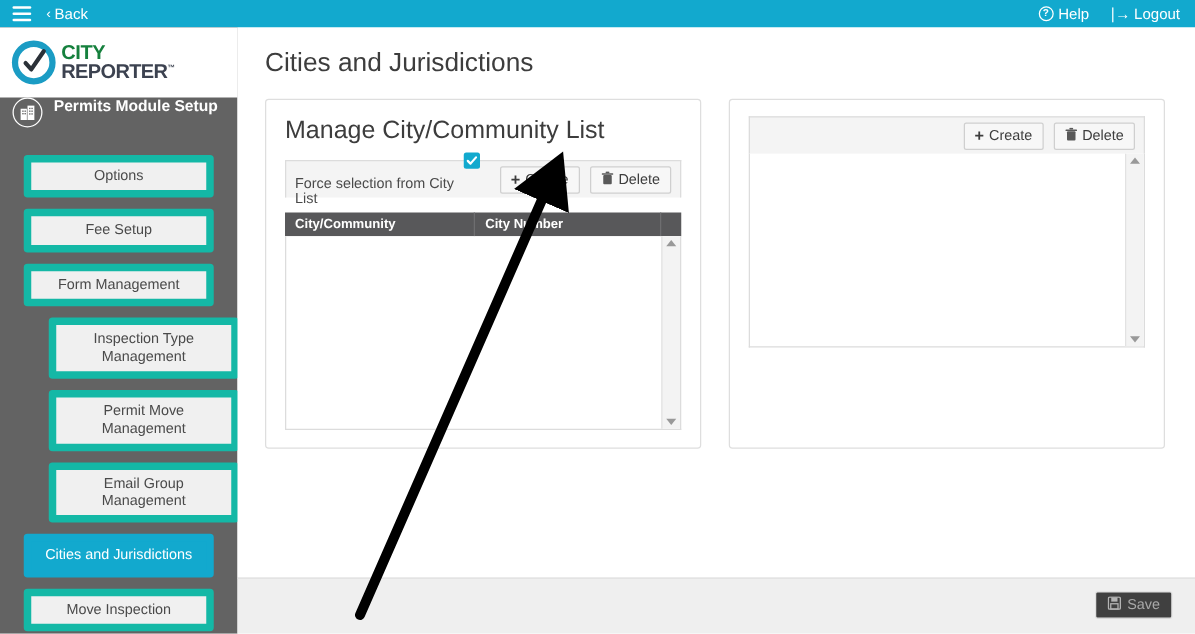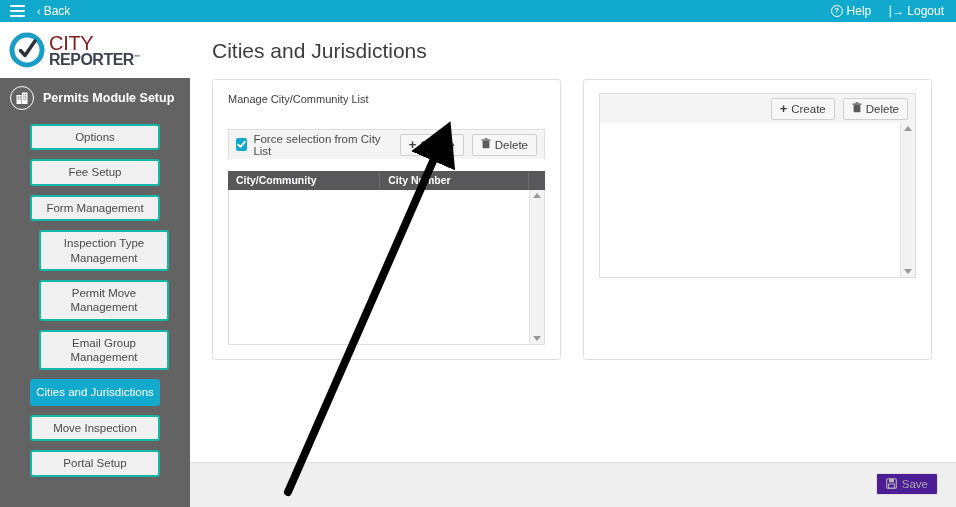--- a/index.html
+++ b/index.html
@@ -28,54 +28,54 @@
     width:12px; height:12px; border:1.4px solid #fff; border-radius:50%;
     font-size:8px; line-height:9px; text-align:center; font-weight:bold; color:#fff;
   }
   .ico-logout { display:flex; align-items:center; font-size:12px; letter-spacing:-1px;}
 
   
   .sidebar { position:absolute; top:22px; left:0; width:190px; height:485px; background:#636363; }
   .logo-box { height:56px; background:#fff; display:flex; align-items:center; padding-left:8px; }
   .logo-mark { position:relative; width:38px; height:38px; flex:0 0 38px; }
   .logo-text { margin-left:3px; line-height:1; }
-  .logo-city { font-size:20px; font-weight:normal; color:#7f1d1d; letter-spacing:-0.3px; display:block; }
+  .logo-city { font-size:16px; font-weight:bold; color:#15803d; letter-spacing:-0.3px; display:block; }
   .logo-rep { font-size:16px; font-weight:bold; color:#3c4250; letter-spacing:-0.5px; display:block; margin-top:-1px;}
   .logo-tm { font-size:6px; vertical-align:super; }
 
-  .module-head { height:40px; display:flex; align-items:center; padding-left:10px; gap:9px; }
+  .module-head { height:40px; display:flex; align-items:flex-start; padding-left:10px; gap:9px; }
   .bldg-ico { width:24px; height:24px; border-radius:50%; border:1.6px solid #fff;
               display:flex; align-items:center; justify-content:center; }
   .module-title { color:#fff; font-size:12.5px; font-weight:bold; }
 
   .nav { padding:6px 0 0 0; }
   .nav-btn {
-    width:130px; margin:0 auto 9px auto; min-height:23px;
-    background:#f0f0f0; border:2px solid #14b8a6; border-radius:3px;
+    width:152px; margin:0 auto 9px auto; min-height:23px;
+    background:#f0f0f0; border:6px solid #14b8a6; border-radius:3px;
     color:#4a4a4a; font-size:11.5px; text-align:center;
     display:flex; align-items:center; justify-content:center; padding:4px 3px;
     cursor:pointer; line-height:1.25;
   }
   .nav-btn.two-line { min-height:37px;margin-left:39px; }
   .nav-btn.active { background:#12a9ce; border-color:#12a9ce; color:#fff; }
 
   
   .main { position:absolute; top:22px; left:190px; width:766px; height:440px; background:#fff; }
   .page-title { font-size:21px; color:#3d3d3d; padding:17px 0 0 22px; font-weight:normal; }
 
   .panels { display:flex; gap:22px; padding:16px 24px 0 22px; }
   .panel { flex:1; border:1px solid #dedede; border-radius:3px; background:#fff; padding:13px 15px 14px 15px; }
-  .panel-title { font-size:11px; color:#3d3d3d; margin-bottom:24px; }
+  .panel-title { font-size:20px; color:#3d3d3d; margin-bottom:12px; }
 
   .toolbar {
     border:1px solid #dcdcdc; background:#f4f4f4;
     height:30px; display:flex; align-items:center; padding:0 7px; gap:8px;
     border-bottom:none;
   }
-  .cb-wrap { display:flex; align-items:center; gap:6px; cursor:pointer; }
+  .cb-wrap { display:flex; align-items:flex-end; gap:6px; cursor:pointer;flex-direction:column; }
   .cb { width:13px; height:13px; background:#12a9ce; border-radius:2px;
         display:flex; align-items:center; justify-content:center; }
   .cb svg { display:block; }
   .cb-label { font-size:11.5px; color:#4a4a4a; }
   .tb-spacer { flex:1; }
   .btn {
     height:22px; background:#f7f7f7; border:1px solid #cfcfcf; border-radius:2px;
     font-size:11.5px; color:#3d3d3d; display:flex; align-items:center; gap:4px;
     padding:0 8px; cursor:pointer;
   }
@@ -93,21 +93,21 @@
              background:#f3f3f3; border-left:1px solid #e2e2e2;
              display:flex; flex-direction:column; justify-content:space-between; align-items:center; cursor:pointer;}
   .arrow { width:0;height:0;margin:3px 0; }
   .arrow.up { border-left:4px solid transparent; border-right:4px solid transparent; border-bottom:5px solid #999; }
   .arrow.down { border-left:4px solid transparent; border-right:4px solid transparent; border-top:5px solid #999; }
 
   
   .footer { position:absolute; top:462px; left:190px; width:766px; height:45px;
             background:#efefef; border-top:1px solid #e0e0e0; }
   .save-btn { position:absolute; right:18px; top:10px; height:22px;
-              background:#4c1d95; border:1px solid #e0e0e0; border-radius:2px;
+              background:#404040; border:1px solid #e0e0e0; border-radius:2px;
               display:flex; align-items:center; gap:5px; padding:0 9px;
               font-size:11.5px; color:#a8a8a8; cursor:pointer; }
 
   
   .anno { position:absolute; left:0; top:0; width:956px; height:507px; pointer-events:none; }
 </style>
 </head>
 <body>
 
 <div id="app">

